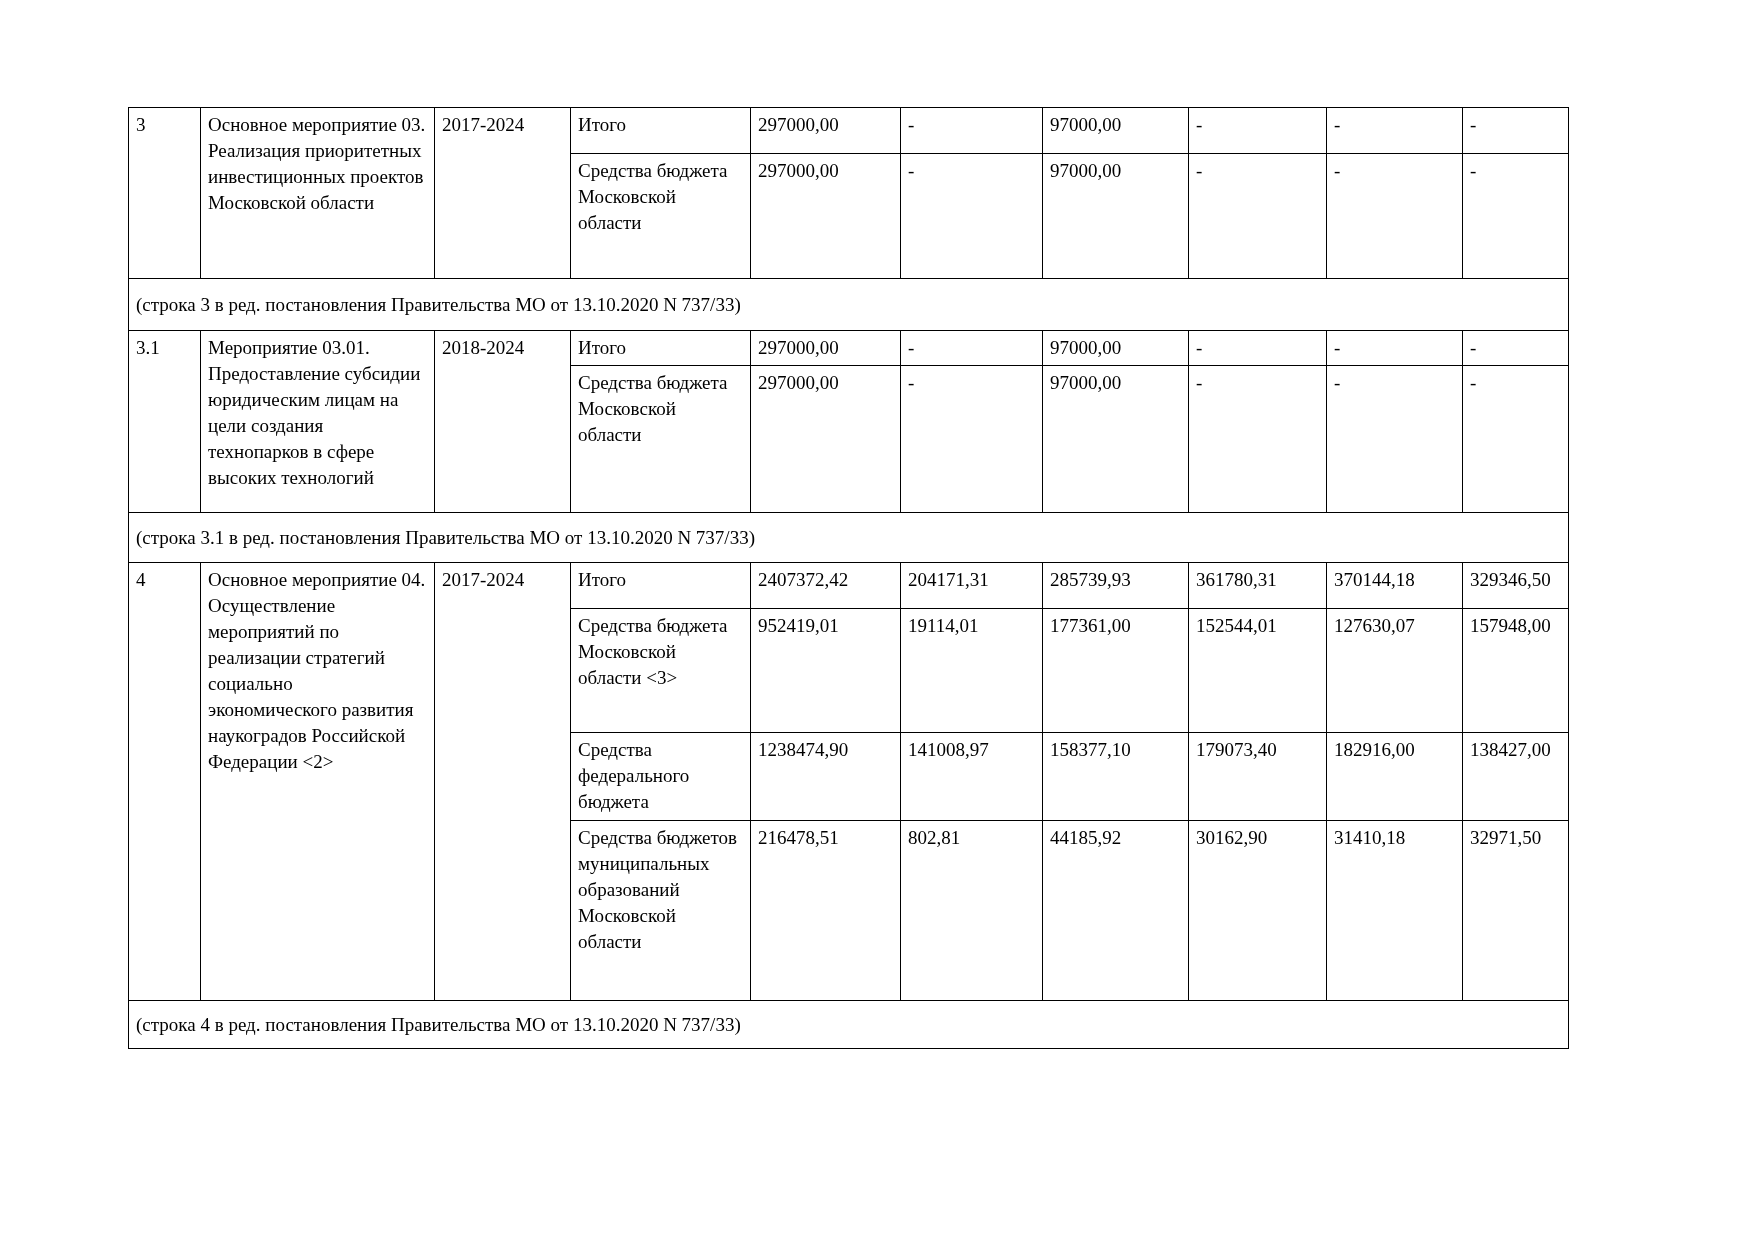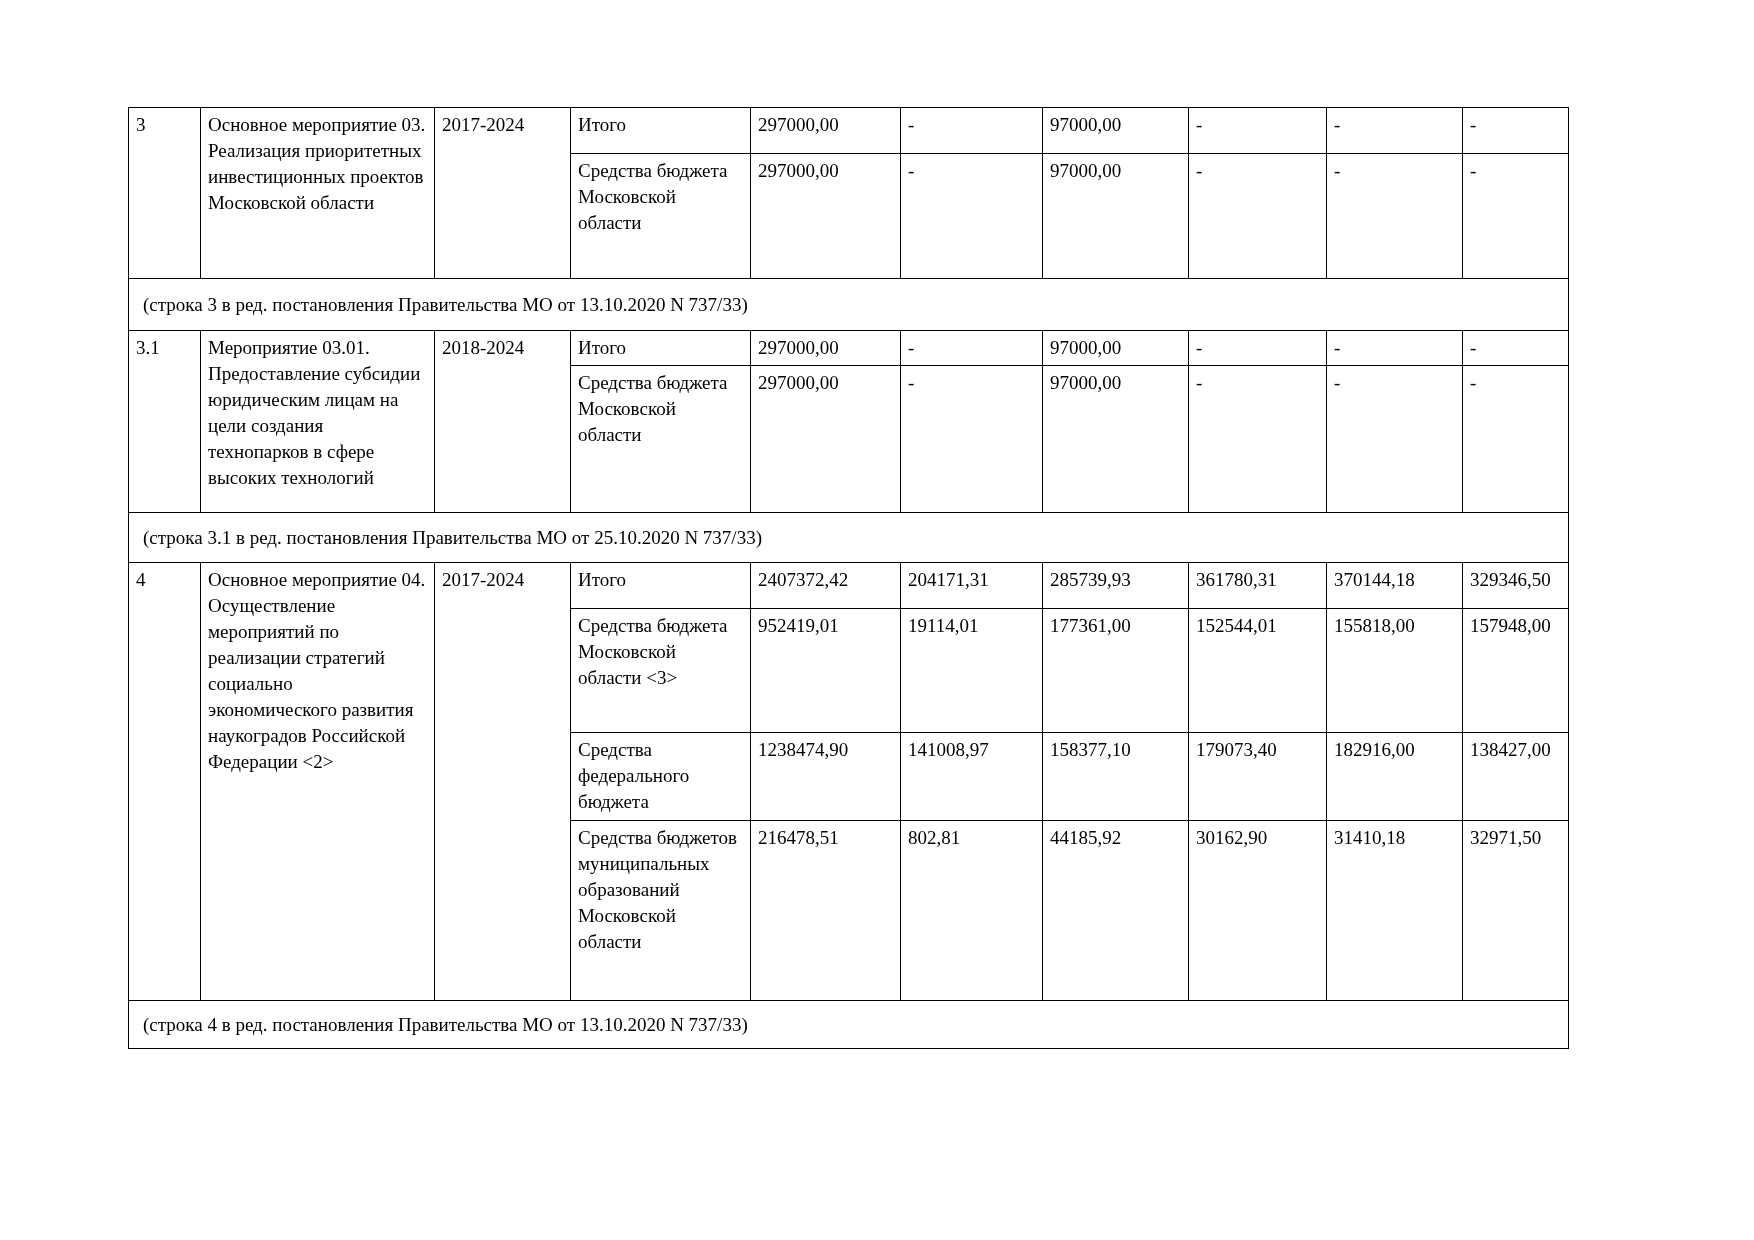--- a/index.html
+++ b/index.html
@@ -24,21 +24,21 @@
     border: 1px solid #000000;
     vertical-align: top;
     padding: 4px 8px 4px 7px;
     font-size: 19px;
     line-height: 26px;
     overflow-wrap: break-word;
     word-wrap: break-word;
   }
   table.doc td.note {
     vertical-align: middle;
-    padding-left: 14px;
+    padding-left: 7px;
     font-size: 19px;
   }
 </style>
 </head>
 <body>
 
 <div class="page">
   <table class="doc">
     <colgroup>
       <col style="width:72px">
@@ -94,42 +94,42 @@
       <tr style="height:147px">
         <td>Средства бюджета Московской области</td>
         <td>297000,00</td>
         <td>-</td>
         <td>97000,00</td>
         <td>-</td>
         <td>-</td>
         <td>-</td>
       </tr>
       <tr style="height:50px">
-        <td class="note" colspan="10">(строка 3.1 в ред. постановления Правительства МО от 25.10.2020 N 737/33)</td>
+        <td class="note" colspan="10">(строка 3.1 в ред. постановления Правительства МО от 13.10.2020 N 737/33)</td>
       </tr>
 
       <tr style="height:46px">
         <td rowspan="4">4</td>
         <td rowspan="4">Основное мероприятие 04. Осуществление мероприятий по реализации стратегий социально экономического развития наукоградов Российской Федерации &lt;2&gt;</td>
         <td rowspan="4">2017-2024</td>
         <td>Итого</td>
         <td>2407372,42</td>
         <td>204171,31</td>
         <td>285739,93</td>
         <td>361780,31</td>
         <td>370144,18</td>
         <td>329346,50</td>
       </tr>
       <tr style="height:124px">
         <td>Средства бюджета Московской области &lt;3&gt;</td>
         <td>952419,01</td>
         <td>19114,01</td>
         <td>177361,00</td>
         <td>152544,01</td>
-        <td>155818,00</td>
+        <td>127630,07</td>
         <td>157948,00</td>
       </tr>
       <tr style="height:88px">
         <td>Средства федерального бюджета</td>
         <td>1238474,90</td>
         <td>141008,97</td>
         <td>158377,10</td>
         <td>179073,40</td>
         <td>182916,00</td>
         <td>138427,00</td>

